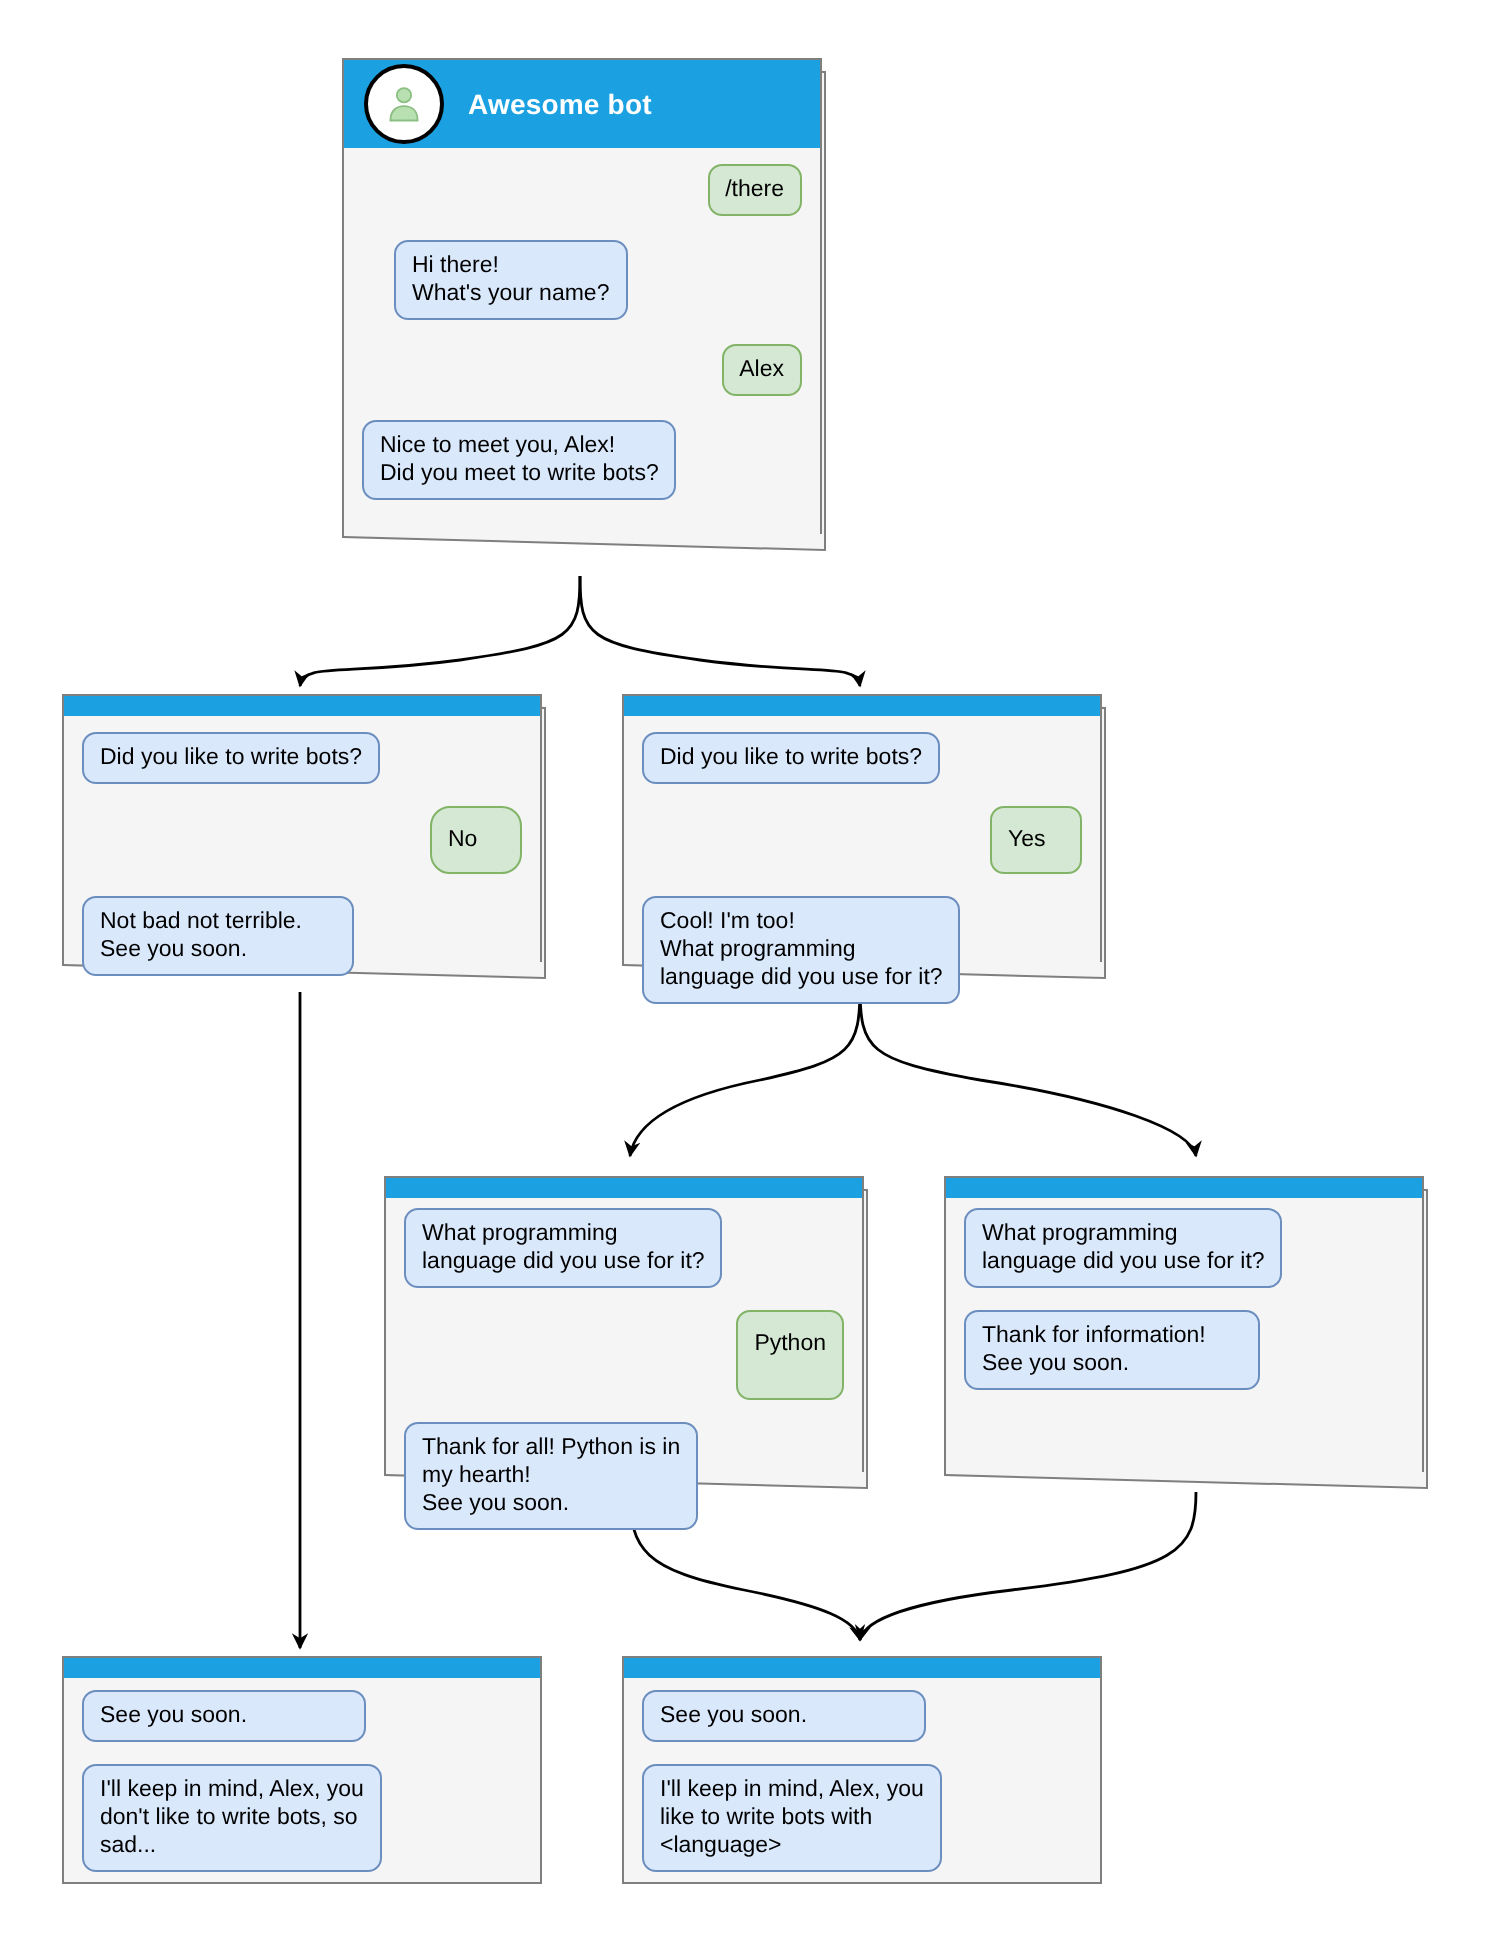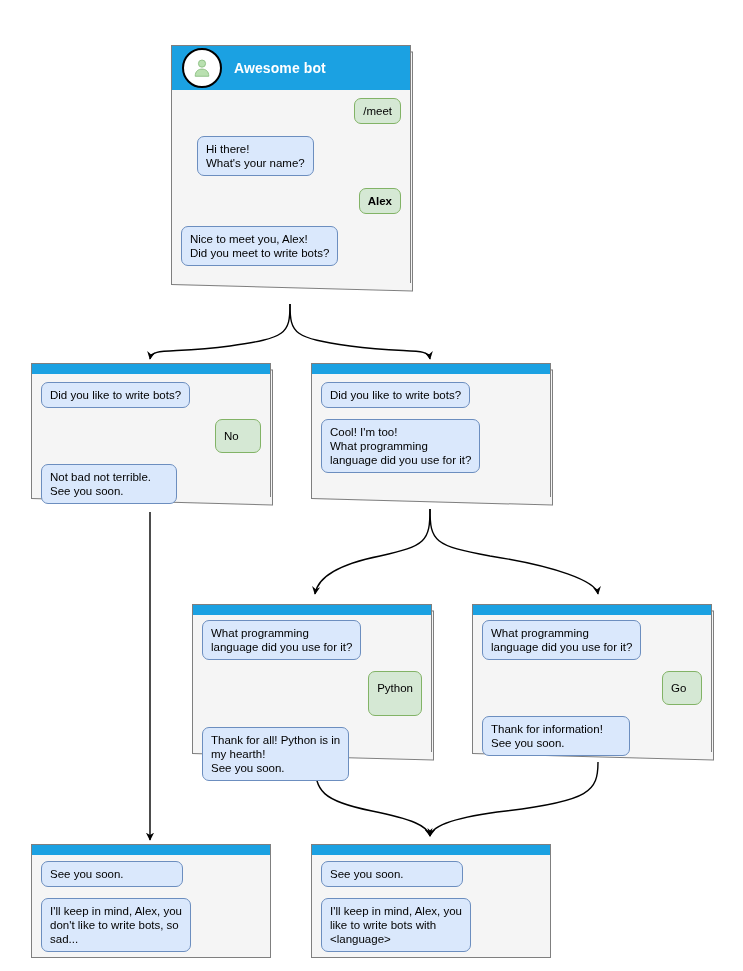--- a/index.html
+++ b/index.html
@@ -10,21 +10,21 @@
   }
   body {
     width: 743px;
     height: 971px;
     position: relative;
     font-family: "Liberation Sans", sans-serif;
     overflow: hidden;
   }
   #canvas {
     position: absolute;
-    left: 0; top: 16px;
+    left: 0; top: 0;
     width: 743px;
     height: 683px;
   }
   #edges {
     position: absolute;
     left: 0; top: 0;
     width: 743px;
     height: 971px;
     pointer-events: none;
     z-index: 1;
@@ -160,63 +160,66 @@
         <div class="avatar">
           <svg width="22" height="22" viewBox="0 0 24 24" aria-hidden="true">
             <circle cx="12" cy="7.2" r="3.9" fill="#b9e0b0" stroke="#8cbf83" stroke-width="1"></circle>
             <path d="M4.6 21 C4.6 15.4 8 13.2 12 13.2 C16 13.2 19.4 15.4 19.4 21 Z" fill="#b9e0b0" stroke="#8cbf83" stroke-width="1"></path>
           </svg>
         </div>
         <span class="bot-name">Awesome bot</span>
       </div>
       <div class="chat">
         <div class="row right" style="margin-bottom:12px;">
-          <span class="msg user">/meet</span>
+          <span class="msg user">/there</span>
         </div>
         <div class="row left" style="margin-bottom:12px;padding-left:16px;">
           <span class="msg bot" style="min-width:112px;">Hi there!
 What's your name?</span>
         </div>
-        <div class="row right" style="margin-bottom:12px;font-weight:bold;">
+        <div class="row right" style="margin-bottom:12px;">
           <span class="msg user" style="min-width:40px;">Alex</span>
         </div>
         <div class="row left">
           <span class="msg bot">Nice to meet you, Alex!
 Did you meet to write bots?</span>
         </div>
       </div>
     </div>
   </div>
 
   <div class="node tilt" style="left:31px; top:347px; width:240px; height:134px;">
     <div class="node-skew"></div>
     <div class="node-body">
       <div class="titlebar"></div>
       <div class="chat">
         <div class="row left" style="margin-bottom:11px;">
           <span class="msg bot">Did you like to write bots?</span>
         </div>
         <div class="row right" style="margin-bottom:11px;">
-          <span class="msg user" style="min-width:46px; padding-top:9px; padding-bottom:9px;">No</span>
+          <span class="msg user" style="min-width:46px; padding-top:9px; padding-bottom:9px;border-radius:10px;">No</span>
         </div>
         <div class="row left">
           <span class="msg bot" style="min-width:136px;">Not bad not terrible.
 See you soon.</span>
         </div>
       </div>
     </div>
   </div>
 
   <div class="node tilt" style="left:311px; top:347px; width:240px; height:134px;">
     <div class="node-skew"></div>
     <div class="node-body">
       <div class="titlebar"></div>
       <div class="chat">
         <div class="row left" style="margin-bottom:11px;">
           <span class="msg bot">Did you like to write bots?</span>
+        </div>
+        <div class="row right" style="margin-bottom:11px;">
+          <span class="msg user" style="min-width:46px; padding-top:9px; padding-bottom:9px;">Yes</span>
         </div>
         <div class="row left">
           <span class="msg bot">Cool! I'm too!
 What programming
 language did you use for it?</span>
         </div>
       </div>
     </div>
   </div>
 
@@ -243,23 +246,20 @@
 
   <div class="node tilt" style="left:472px; top:588px; width:240px; height:148px;">
     <div class="node-skew"></div>
     <div class="node-body">
       <div class="titlebar"></div>
       <div class="chat" style="padding-top:5px;">
         <div class="row left" style="margin-bottom:11px;">
           <span class="msg bot">What programming
 language did you use for it?</span>
         </div>
-        <div class="row right" style="margin-bottom:11px;">
-          <span class="msg user" style="min-width:40px; padding-top:9px; padding-bottom:9px;">Go</span>
-        </div>
         <div class="row left">
           <span class="msg bot" style="min-width:148px;">Thank for information!
 See you soon.</span>
         </div>
       </div>
     </div>
   </div>
 
   <div class="node flat" style="left:31px; top:828px; width:240px; height:114px;">
 

